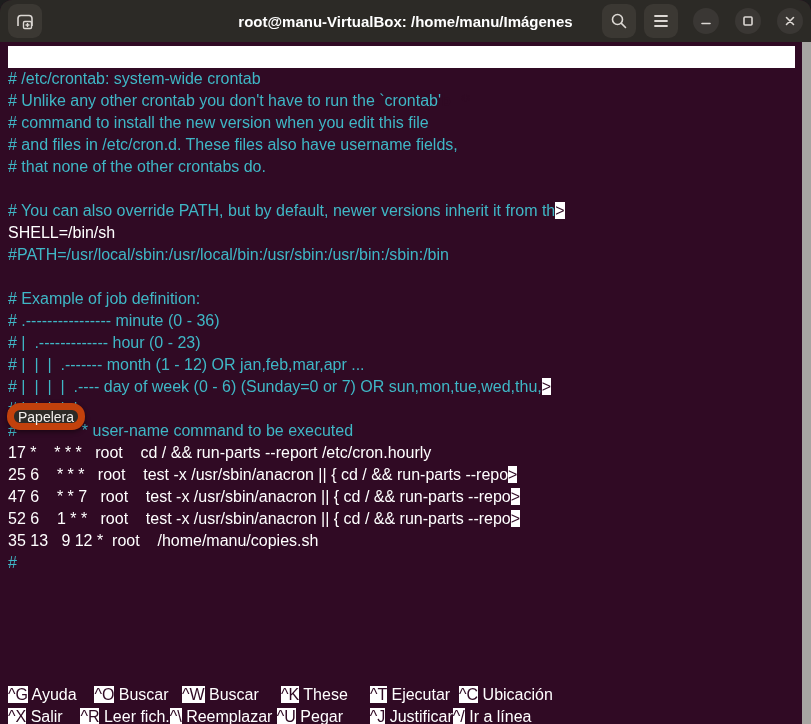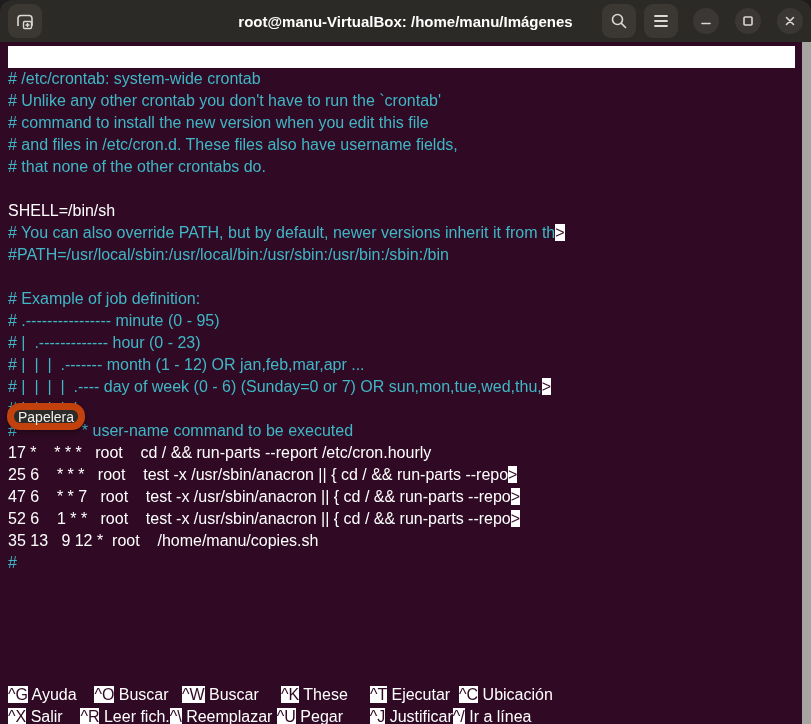--- a/index.html
+++ b/index.html
@@ -129,26 +129,26 @@
       <span class="nano-file">/etc/crontab *</span>
     </div>
 
     <div id="editor-lines">
         <div class="line c"># /etc/crontab: system-wide crontab</div>
         <div class="line c"># Unlike any other crontab you don't have to run the `crontab'</div>
         <div class="line c"># command to install the new version when you edit this file</div>
         <div class="line c"># and files in /etc/cron.d. These files also have username fields,</div>
         <div class="line c"># that none of the other crontabs do.</div>
         <div class="line p"></div>
+        <div class="line c"># You can also override PATH, but by default, newer versions inherit it from th<span class="rev">&gt;</span></div>
         <div class="line p">SHELL=/bin/sh</div>
-        <div class="line c"># You can also override PATH, but by default, newer versions inherit it from th<span class="rev">&gt;</span></div>
         <div class="line c">#PATH=/usr/local/sbin:/usr/local/bin:/usr/sbin:/usr/bin:/sbin:/bin</div>
         <div class="line p"></div>
         <div class="line c"># Example of job definition:</div>
-        <div class="line c"># .---------------- minute (0 - 95)</div>
+        <div class="line c"># .---------------- minute (0 - 36)</div>
         <div class="line c"># |  .------------- hour (0 - 23)</div>
         <div class="line c"># |  |  |  .------- month (1 - 12) OR jan,feb,mar,apr ...</div>
         <div class="line c"># |  |  |  |  .---- day of week (0 - 6) (Sunday=0 or 7) OR sun,mon,tue,wed,thu,<span class="rev">&gt;</span></div>
         <div class="line c"># |  |  |  |  |</div>
         <div class="line c"># *  *  *  *  * user-name command to be executed</div>
         <div class="line p">17 *    * * *   root    cd / &amp;&amp; run-parts --report /etc/cron.hourly</div>
         <div class="line p">25 6    * * *   root    test -x /usr/sbin/anacron || { cd / &amp;&amp; run-parts --repo<span class="rev">&gt;</span></div>
         <div class="line p">47 6    * * 7   root    test -x /usr/sbin/anacron || { cd / &amp;&amp; run-parts --repo<span class="rev">&gt;</span></div>
         <div class="line p">52 6    1 * *   root    test -x /usr/sbin/anacron || { cd / &amp;&amp; run-parts --repo<span class="rev">&gt;</span></div>
         <div class="line p">35 13   9 12 *  root    /home/manu/copies.sh</div>

